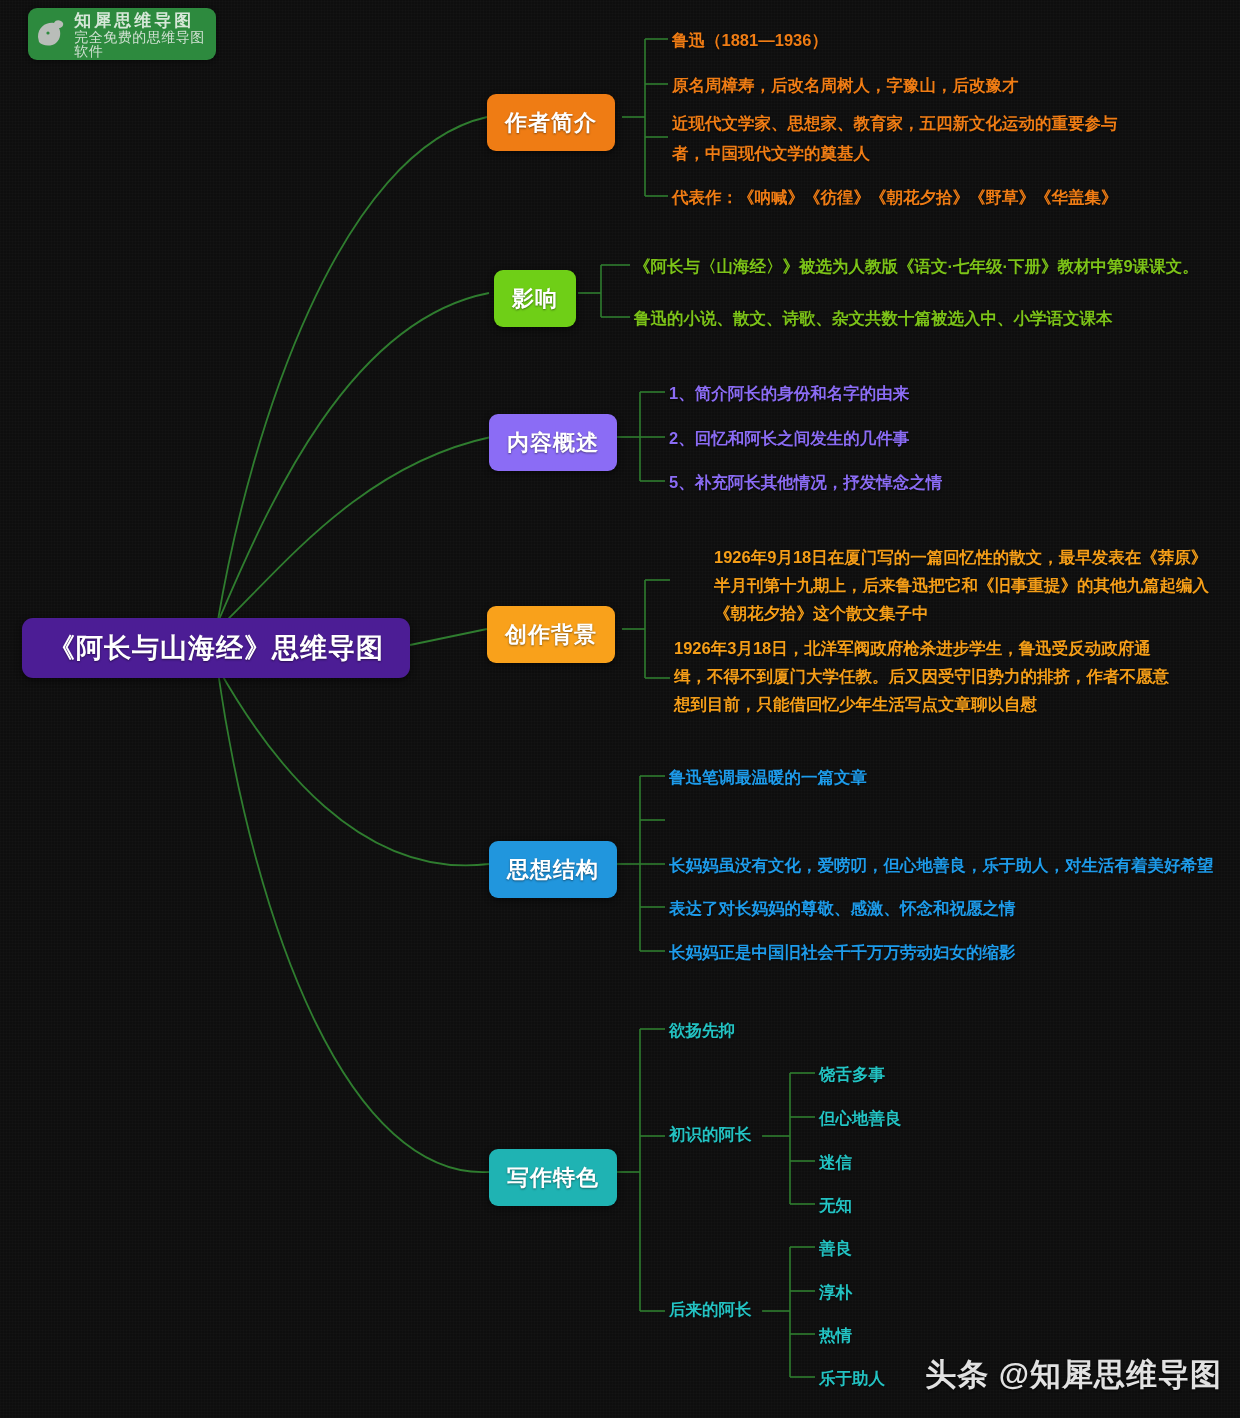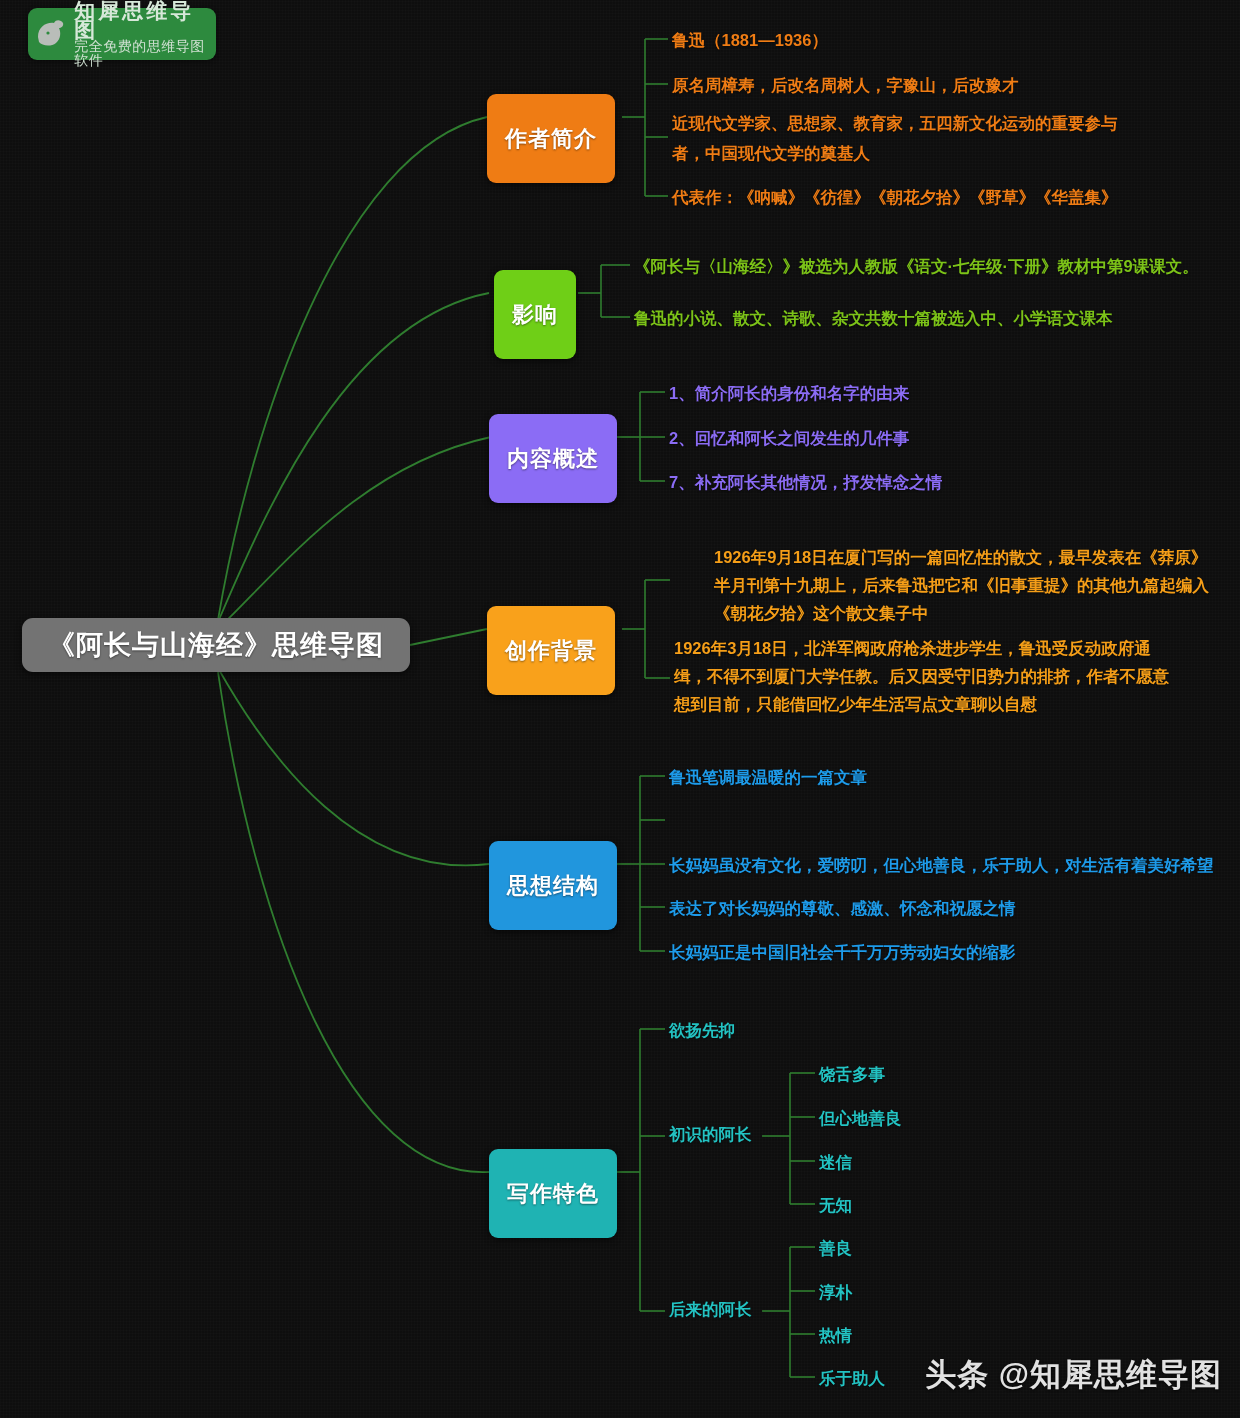--- a/index.html
+++ b/index.html
@@ -42,28 +42,28 @@
     border-radius: 10px;
     color: #ffffff;
     font-weight: bold;
     letter-spacing: 1px;
     text-shadow: 0 1px 2px rgba(0,0,0,0.45);
     box-shadow: 0 2px 6px rgba(0,0,0,0.6);
     white-space: nowrap;
   }
   .root {
     left: 22px; top: 618px;
-    width: 388px; height: 54px;
-    background: #737373;
+    width: 388px; height: 60px;
+    background: #4c1d95;
     font-size: 27px;
     border-radius: 11px;
   }
   .branch {
     height: 57px;
-    padding: 16px 18px;
+    padding: 0 18px;
     font-size: 22px;
     border-radius: 9px;
   }
   .leaf {
     position: absolute;
     z-index: 3;
     font-size: 16.5px;
     font-weight: bold;
     line-height: 30px;
     white-space: nowrap;
@@ -86,21 +86,21 @@
     background: #2d8a3e;
     border-radius: 9px;
     z-index: 4;
     display: flex;
     align-items: center;
     box-shadow: 0 1px 4px rgba(0,0,0,0.5);
   }
   #logo .mark { width: 52px; display: flex; align-items: center; justify-content: center; }
   #logo .txt { display: flex; flex-direction: column; justify-content: center; }
   #logo .t1 {
-    color: #d7e8d9; font-size: 21px; font-weight: bold; letter-spacing: 3px; line-height: 19px;
+    color: #d7e8d9; font-size: 17px; font-weight: bold; letter-spacing: 3px; line-height: 19px;
   }
   #logo .t2 {
     color: #cfe0d1; font-size: 14px; letter-spacing: 0.5px; line-height: 14px;
   }
   #watermark {
     position: absolute;
     right: 18px; bottom: 22px;
     z-index: 5;
     color: #f2f2f2;
     font-size: 31px;
@@ -202,21 +202,21 @@
   <div class="leaf wrap" style="left:672px; top:108px; width:452px; color:#ef7c14;">近现代文学家、思想家、教育家，五四新文化运动的重要参与者，中国现代文学的奠基人</div>
   <div class="leaf" style="left:672px; top:182px; color:#ef7c14;">代表作：《呐喊》《彷徨》《朝花夕拾》《野草》《华盖集》</div>
 
   <div class="node branch" style="left:494px; top:270px; background:#6fcf17;">影响</div>
   <div class="leaf" style="left:634px; top:251px; color:#7cc318;">《阿长与〈山海经〉》被选为人教版《语文·七年级·下册》教材中第9课课文。</div>
   <div class="leaf" style="left:634px; top:303px; color:#7cc318;">鲁迅的小说、散文、诗歌、杂文共数十篇被选入中、小学语文课本</div>
 
   <div class="node branch" style="left:489px; top:414px; background:#8b6cf5;">内容概述</div>
   <div class="leaf" style="left:669px; top:378px; color:#8b6cf5;">1、简介阿长的身份和名字的由来</div>
   <div class="leaf" style="left:669px; top:423px; color:#8b6cf5;">2、回忆和阿长之间发生的几件事</div>
-  <div class="leaf" style="left:669px; top:467px; color:#8b6cf5;">7、补充阿长其他情况，抒发悼念之情</div>
+  <div class="leaf" style="left:669px; top:467px; color:#8b6cf5;">5、补充阿长其他情况，抒发悼念之情</div>
 
   <div class="node branch" style="left:487px; top:606px; background:#f9a11b;">创作背景</div>
   <div class="leaf wrap" style="left:674px; top:543px; width:498px; line-height:28px; color:#f59e18;margin-left:40px;">1926年9月18日在厦门写的一篇回忆性的散文，最早发表在《莽原》半月刊第十九期上，后来鲁迅把它和《旧事重提》的其他九篇起编入《朝花夕拾》这个散文集子中</div>
   <div class="leaf wrap" style="left:674px; top:634px; width:498px; line-height:28px; color:#f59e18;">1926年3月18日，北洋军阀政府枪杀进步学生，鲁迅受反动政府通缉，不得不到厦门大学任教。后又因受守旧势力的排挤，作者不愿意想到目前，只能借回忆少年生活写点文章聊以自慰</div>
 
   <div class="node branch" style="left:489px; top:841px; background:#2196dd;">思想结构</div>
   <div class="leaf" style="left:669px; top:762px; color:#1d9bea;">鲁迅笔调最温暖的一篇文章</div>
   <div class="leaf" style="left:669px; top:850px; color:#1d9bea;">长妈妈虽没有文化，爱唠叨，但心地善良，乐于助人，对生活有着美好希望</div>
   <div class="leaf" style="left:669px; top:893px; color:#1d9bea;">表达了对长妈妈的尊敬、感激、怀念和祝愿之情</div>
   <div class="leaf" style="left:669px; top:937px; color:#1d9bea;">长妈妈正是中国旧社会千千万万劳动妇女的缩影</div>

